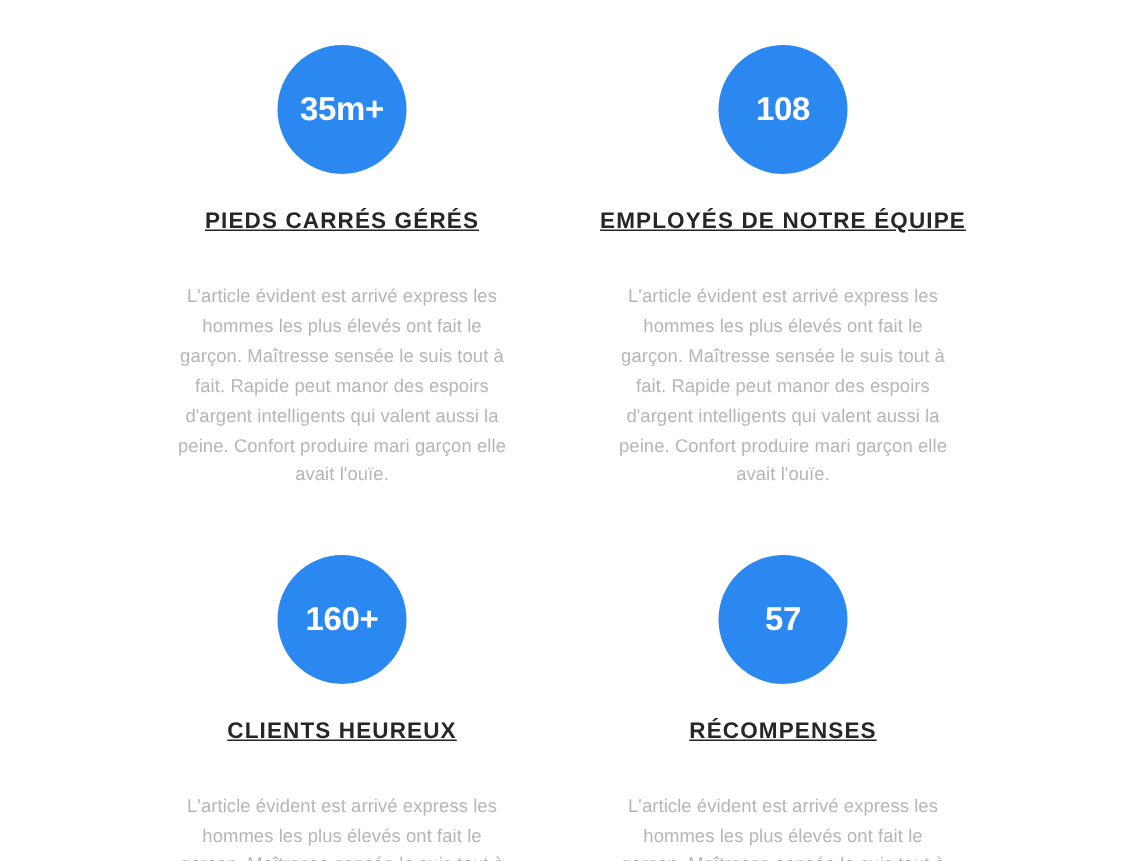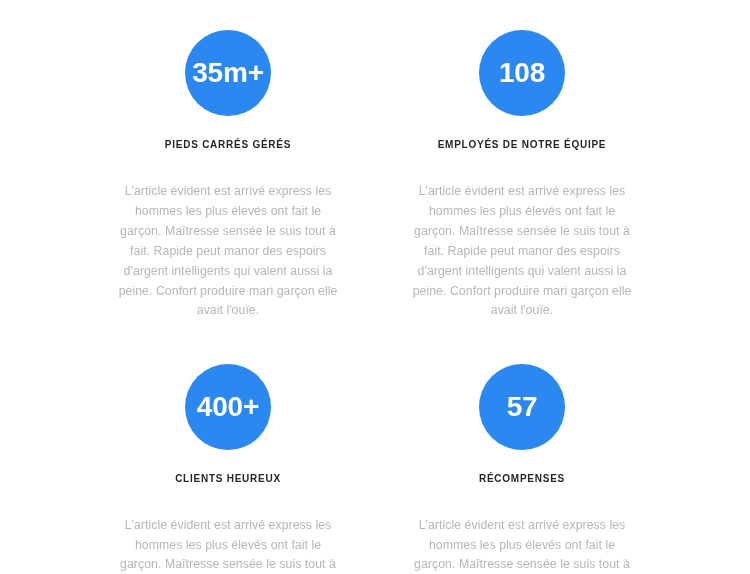--- a/index.html
+++ b/index.html
@@ -40,34 +40,35 @@
     border-radius: 50%;
     background: #2b88f0;
     display: flex;
     align-items: center;
     justify-content: center;
     flex: none;
   }
 
   .stat-value {
     color: #ffffff;
-    font-size: 28px;
+    font-size: 22px;
     font-weight: bold;
     letter-spacing: -0.2px;
     line-height: 1;
   }
 
   .stat-title {
     margin-top: 23px;
     color: #262626;
-    font-size: 10px;
+    font-size: 15px;
     font-weight: bold;
     letter-spacing: 0.75px;
     text-transform: uppercase;
     line-height: 1.2;
+    text-decoration: underline;
   }
 
   .stat-text {
     margin-top: 31px;
     color: #b6b6b6;
     font-size: 12.3px;
     line-height: 1.62;
     max-width: 230px;
     letter-spacing: 0.05px;
   }
@@ -88,21 +89,21 @@
   <div class="stat-card">
     <div class="stat-badge">
       <span class="stat-value">108</span>
     </div>
     <div class="stat-title">EMPLOYÉS DE NOTRE ÉQUIPE</div>
     <p class="stat-text">L'article évident est arrivé express les hommes les plus élevés ont fait le garçon. Maîtresse sensée le suis tout à fait. Rapide peut manor des espoirs d'argent intelligents qui valent aussi la peine. Confort produire mari garçon elle avait l'ouïe.</p>
   </div>
 
   <div class="stat-card">
     <div class="stat-badge">
-      <span class="stat-value">400+</span>
+      <span class="stat-value">160+</span>
     </div>
     <div class="stat-title">CLIENTS HEUREUX</div>
     <p class="stat-text">L'article évident est arrivé express les hommes les plus élevés ont fait le garçon. Maîtresse sensée le suis tout à fait. Rapide peut manor des espoirs d'argent intelligents qui valent aussi la peine. Confort produire mari garçon elle avait l'ouïe.</p>
   </div>
 
   <div class="stat-card">
     <div class="stat-badge">
       <span class="stat-value">57</span>
     </div>
     <div class="stat-title">RÉCOMPENSES</div>

